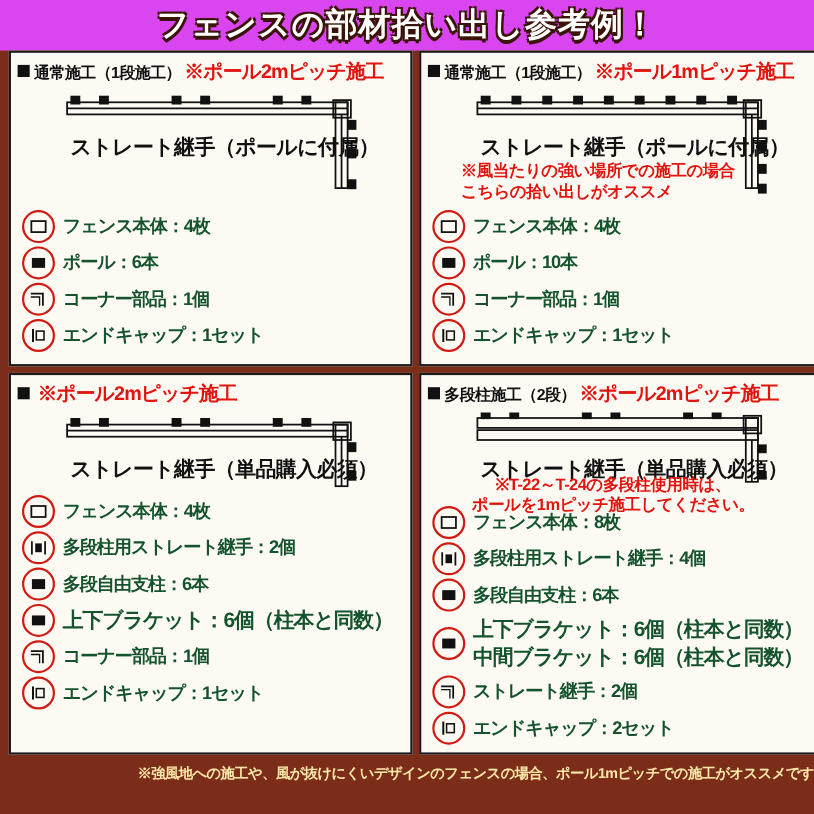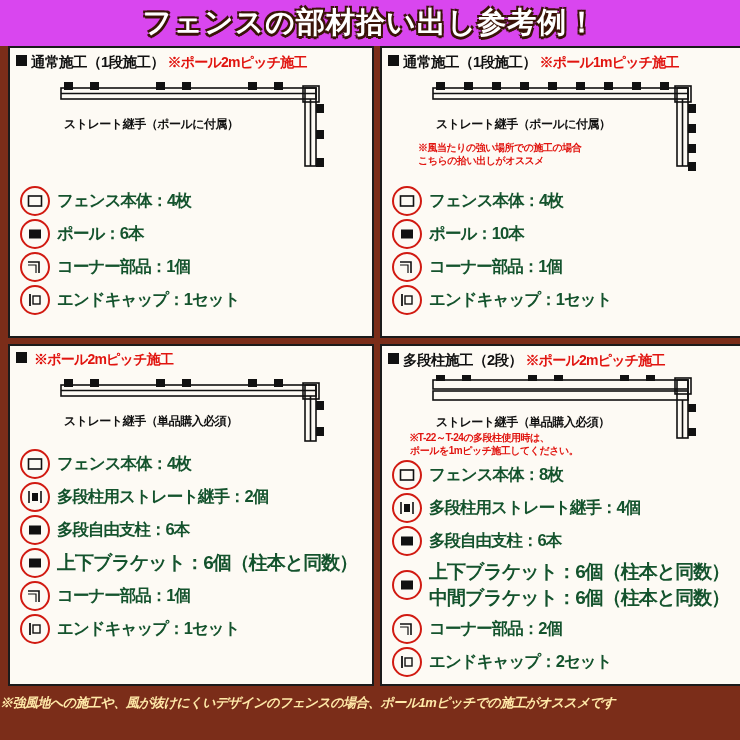--- a/index.html
+++ b/index.html
@@ -67,44 +67,44 @@
     position:relative;
     top:-1px;
   }
   .panel-title {
     font-size:14.5px;
     font-weight:bold;
     color:#111;
     letter-spacing:-0.5px;
   }
   .panel-note {
-    font-size:14px;
+    font-size:18px;
     font-weight:bold;
     color:#e1140f;
     margin-left:3px;
     letter-spacing:-0.8px;
   }
   
   .draw {
     position:relative;
     height:110px;
     margin:0 6px;
   }
   .draw svg { display:block; }
   .draw-label {
     position:absolute;
-    font-size:12px;
+    font-size:19px;
     font-weight:bold;
     color:#111;
     letter-spacing:-0.5px;
     white-space:nowrap;
   }
   .draw-warn {
     position:absolute;
-    font-size:10px;
+    font-size:15px;
     font-weight:bold;
     color:#e1140f;
     line-height:1.25;
     letter-spacing:-0.5px;
     white-space:nowrap;
   }
   
   .items {
     padding:2px 6px 4px 10px;
     flex:1;
@@ -132,23 +132,22 @@
     white-space:nowrap;
   }
   .item-label.small { font-size:19px; }
   
   .ic { display:block; }
   
   .footer {
     height:34px;
     display:flex;
     align-items:center;
-    justify-content:flex-start;
+    justify-content:flex-end;
     background:#7b2d19;
-    font-style:italic;
   }
   .footer-text {
     font-size:13px;
     font-weight:bold;
     color:#ffe9a8;
     letter-spacing:-0.5px;
     white-space:nowrap;
   }
 </style>
 </head>
@@ -409,21 +408,21 @@
             <rect x="140" y="3" width="9" height="6"></rect>
             <rect x="166" y="3" width="9" height="6"></rect>
             <rect x="232" y="3" width="9" height="6"></rect>
             <rect x="258" y="3" width="9" height="6"></rect>
             <rect x="300" y="32" width="8" height="8"></rect>
             <rect x="300" y="56" width="8" height="8"></rect>
           </g>
           <rect x="287" y="6" width="16" height="16" fill="none" stroke="#111" stroke-width="1.6"></rect>
         </svg>
         <div class="draw-label" style="left:48px; top:42px;">ストレート継手（単品購入必須）</div>
-        <div class="draw-warn" style="left:22px; top:60px; white-space:pre;">※T-22～T-24の多段柱使用時は、
+        <div class="draw-warn" style="left:40px; top:60px; white-space:pre;text-align:center;">※T-22～T-24の多段柱使用時は、
 ポールを1mピッチ施工してください。</div>
       </div>
       <div class="items">
         <div class="item">
           <span class="bullet">
             <svg class="ic" width="16" height="14" viewBox="0 0 16 14">
                 <rect x="1.5" y="2" width="13" height="10" fill="none" stroke="#111" stroke-width="1.6"></rect>
               </svg>
           </span>
           <span class="item-label">フェンス本体：8枚</span>
@@ -455,21 +454,21 @@
           <span class="item-label small" style="white-space:pre-line;">上下ブラケット：6個（柱本と同数）
 中間ブラケット：6個（柱本と同数）</span>
         </div>
         <div class="item">
           <span class="bullet">
             <svg class="ic" width="18" height="16" viewBox="0 0 18 16">
                 <path d="M2 3 H13 V14" fill="none" stroke="#111" stroke-width="1.6"></path>
                 <path d="M2 6 H10 V14" fill="none" stroke="#111" stroke-width="1.2"></path>
               </svg>
           </span>
-          <span class="item-label">コーナー部品：2個</span>
+          <span class="item-label">ストレート継手：2個</span>
         </div>
         <div class="item">
           <span class="bullet">
             <svg class="ic" width="18" height="16" viewBox="0 0 18 16">
                 <line x1="4" y1="2" x2="4" y2="14" stroke="#111" stroke-width="1.8"></line>
                 <rect x="7" y="4" width="7" height="8" fill="none" stroke="#111" stroke-width="1.4"></rect>
               </svg>
           </span>
           <span class="item-label">エンドキャップ：2セット</span>
         </div>

